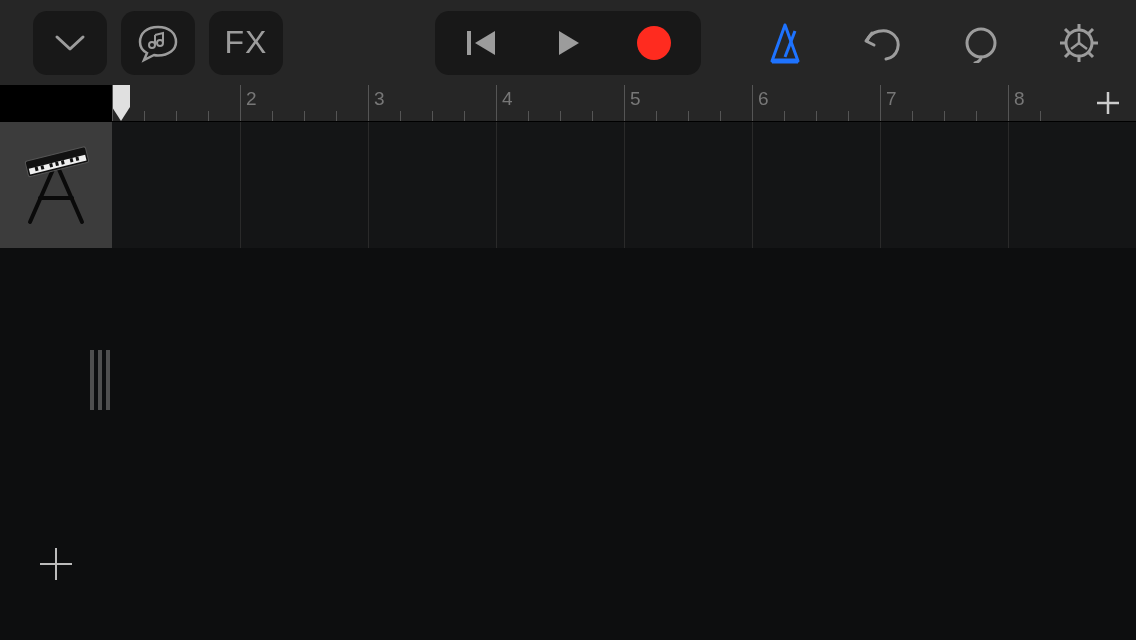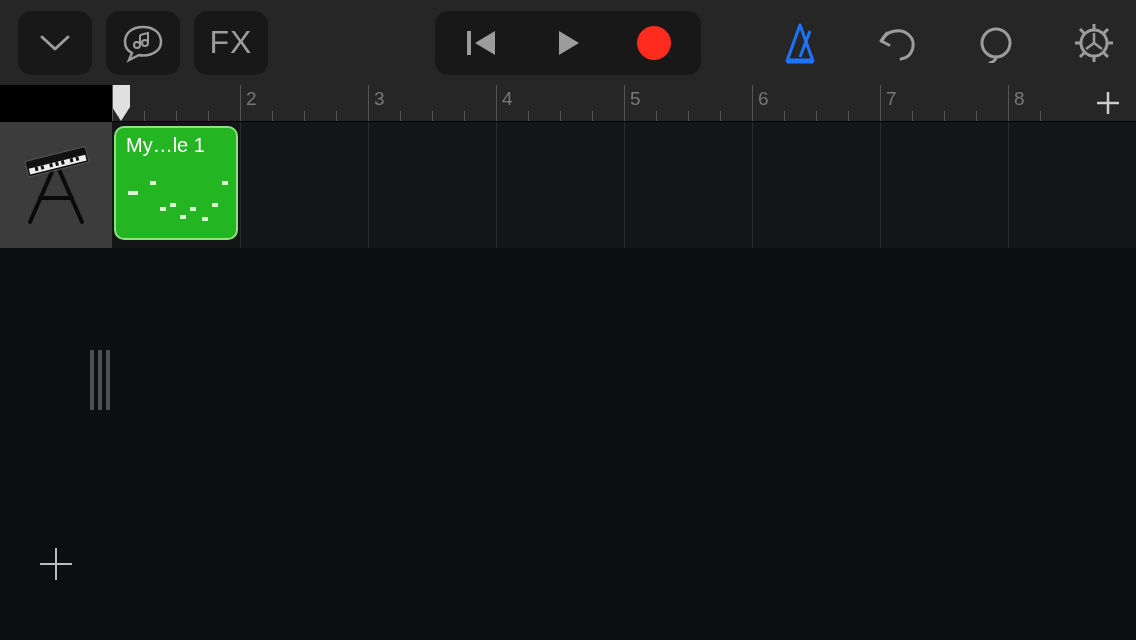--- a/index.html
+++ b/index.html
@@ -11,21 +11,21 @@
       overflow: hidden;
       position: relative;
       color: #ccc;
     }
     
     .toolbar {
       height: 85px;
       background: #262626;
       display: flex;
       align-items: center;
-      padding: 0 18px;
+      padding: 0 33px;
       position: relative;
     }
     .tb-left, .tb-right {
       display: flex;
       align-items: center;
       gap: 14px;
     }
     .tb-right { margin-left: auto; }
     .tb-btn {
       width: 74px;
@@ -390,34 +390,20 @@
     </svg>
   </div>
   <div class="track-lane">
     <div class="lane-grid-line" style="left:128px"></div>
     <div class="lane-grid-line" style="left:256px"></div>
     <div class="lane-grid-line" style="left:384px"></div>
     <div class="lane-grid-line" style="left:512px"></div>
     <div class="lane-grid-line" style="left:640px"></div>
     <div class="lane-grid-line" style="left:768px"></div>
     <div class="lane-grid-line" style="left:896px"></div>
-    <div class="region">
-      <div class="title">My…le 1</div>
-      <div class="notes">
-        <span class="n" style="left:2px; top:28px; width:10px;"></span>
-        <span class="n" style="left:24px; top:18px;"></span>
-        <span class="n" style="left:34px; top:44px;"></span>
-        <span class="n" style="left:44px; top:40px;"></span>
-        <span class="n" style="left:54px; top:52px;"></span>
-        <span class="n" style="left:64px; top:44px;"></span>
-        <span class="n" style="left:76px; top:54px;"></span>
-        <span class="n" style="left:86px; top:40px;"></span>
-        <span class="n" style="left:96px; top:18px;"></span>
-      </div>
-    </div>
   </div>
 </div>
 
 <div class="below"></div>
 
 <div class="loop-handle">
   <div></div>
     <div></div>
     <div></div>
 </div>

